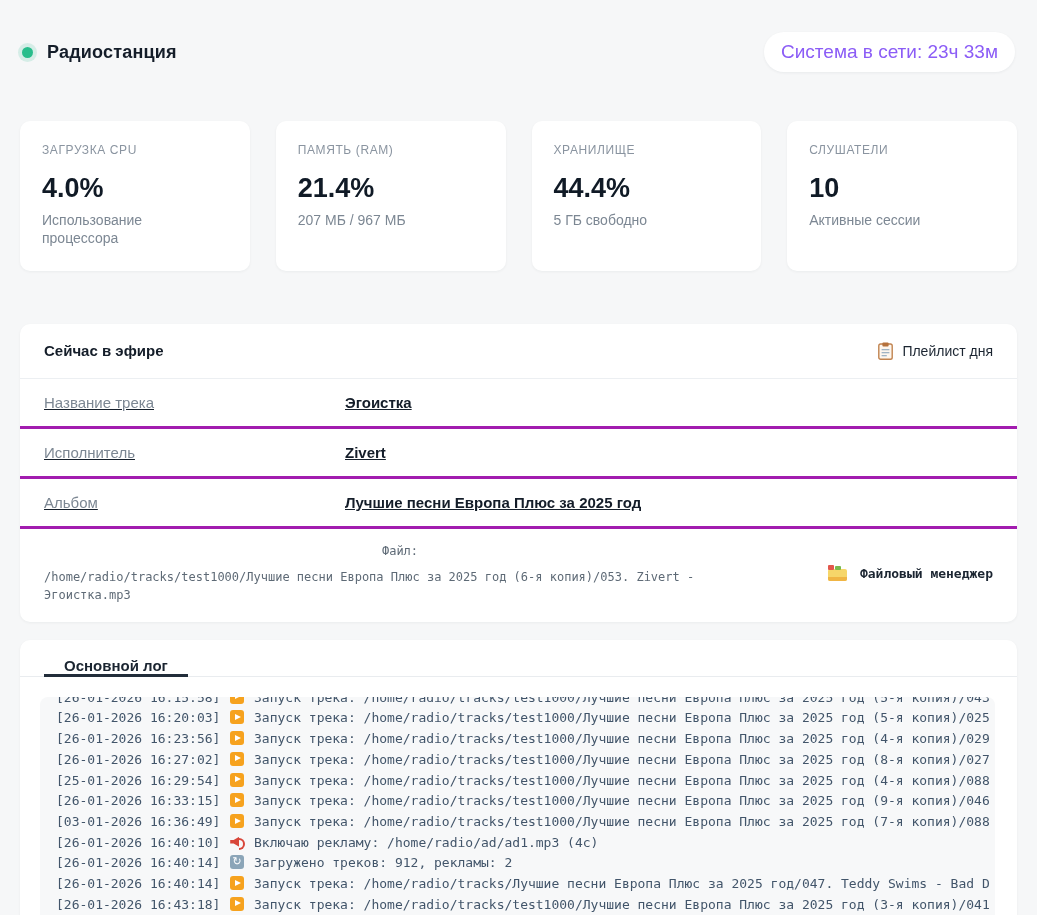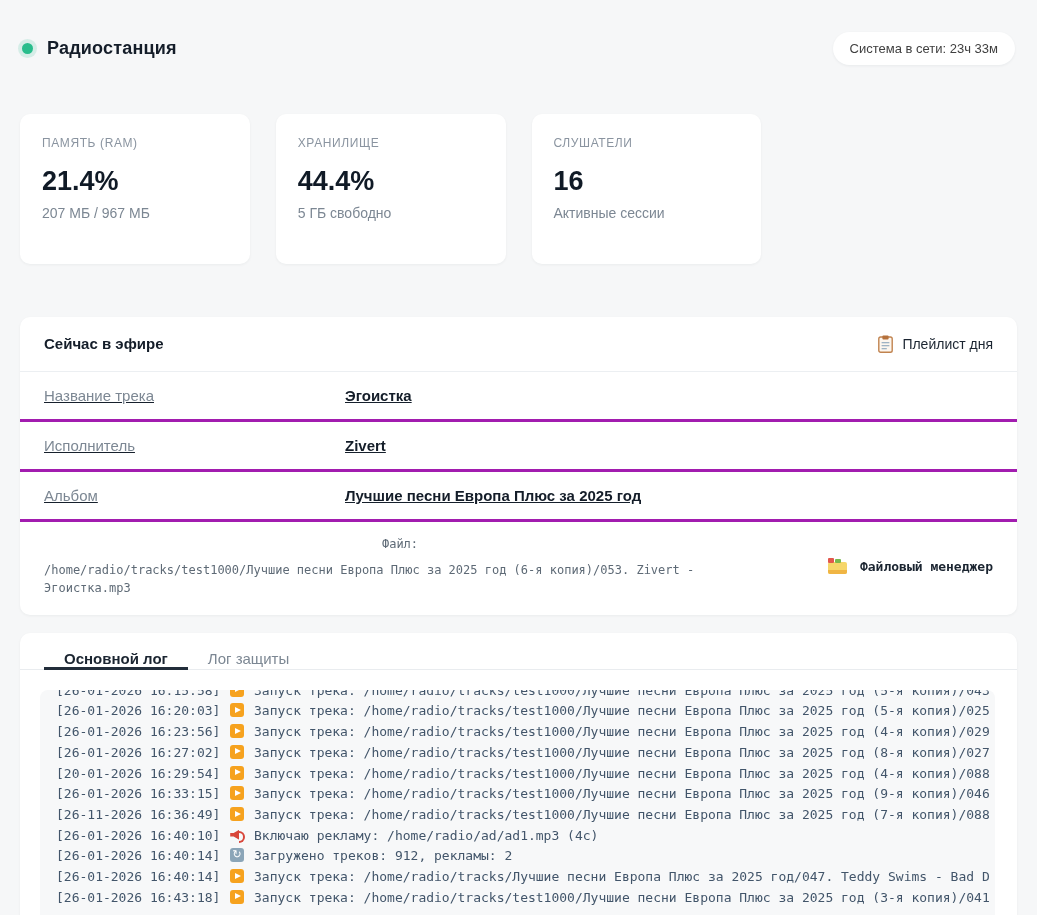--- a/index.html
+++ b/index.html
@@ -14,21 +14,21 @@
   
   .topbar { display: flex; align-items: center; justify-content: space-between; padding: 12px 2px 0 2px; }
   .title-wrap { display: flex; align-items: center; gap: 14px; }
   .status-dot {
     width: 11px; height: 11px; border-radius: 50%;
     background: #29bd8c; box-shadow: 0 0 0 4px rgba(41,189,140,.16);
   }
   .page-title { font-size: 18px; font-weight: bold; letter-spacing: .2px; color: #141d29; }
   .uptime-pill {
     background: #fff; border-radius: 999px; padding: 9px 17px;
-    font-size: 13px; color: #404040;
+    font-size: 19px; color: #8b5cf6;
     box-shadow: 0 1px 3px rgba(20,30,45,.06);
   }
 
   
   .stats { display: grid; grid-template-columns: repeat(4, 1fr); gap: 26px; margin-top: 49px; }
   .card {
     background: #fff; border-radius: 10px;
     box-shadow: 0 1px 3px rgba(20,30,45,.05);
   }
   .stat-card { padding: 22px 22px 20px 22px; min-height: 150px; }
@@ -127,36 +127,41 @@
   <div class="topbar">
     <div class="title-wrap">
       <span class="status-dot"></span>
       <span class="page-title">Радиостанция</span>
     </div>
     <div class="uptime-pill">Система в сети: 23ч 33м</div>
   </div>
 
   <div class="stats">
 
+      <div class="card stat-card">
+        <div class="stat-label">ЗАГРУЗКА CPU</div>
+        <div class="stat-value">4.0%</div>
+        <div class="stat-sub">Использование процессора</div>
+      </div>
 
       <div class="card stat-card">
         <div class="stat-label">ПАМЯТЬ (RAM)</div>
         <div class="stat-value">21.4%</div>
         <div class="stat-sub">207 МБ / 967 МБ</div>
       </div>
 
       <div class="card stat-card">
         <div class="stat-label">ХРАНИЛИЩЕ</div>
         <div class="stat-value">44.4%</div>
         <div class="stat-sub">5 ГБ свободно</div>
       </div>
 
       <div class="card stat-card">
         <div class="stat-label">СЛУШАТЕЛИ</div>
-        <div class="stat-value">16</div>
+        <div class="stat-value">10</div>
         <div class="stat-sub">Активные сессии</div>
       </div>
     </div>
 
   <div class="card now-card">
     <div class="now-head">
       <div class="now-title">Сейчас в эфире</div>
       <div class="playlist-link">
         <svg class="clipboard-icon" viewBox="0 0 15 18">
           <rect x="0.8" y="2" width="13.4" height="15.2" rx="1.8" fill="#fdf6ee" stroke="#c1834f" stroke-width="1.4"></rect>
@@ -204,40 +209,37 @@
     </div>
   </div>
 
   <div class="card log-card">
     <div class="tabs">
 
         <div class="tab active">
           <span>Основной лог</span>
         </div>
 
-        <div class="tab">
-          <span>Лог защиты</span>
-        </div>
       </div>
     <div class="log-box">
       <div class="log-scroll">
 
           <div class="log-line"><span class="log-time">[26-01-2026 16:15:58]</span> <span class="log-icon icon-play"></span> <span class="log-text">Запуск трека: /home/radio/tracks/test1000/Лучшие песни Европа Плюс за 2025 год (5-я копия)/043</span></div>
 
           <div class="log-line"><span class="log-time">[26-01-2026 16:20:03]</span> <span class="log-icon icon-play"></span> <span class="log-text">Запуск трека: /home/radio/tracks/test1000/Лучшие песни Европа Плюс за 2025 год (5-я копия)/025</span></div>
 
           <div class="log-line"><span class="log-time">[26-01-2026 16:23:56]</span> <span class="log-icon icon-play"></span> <span class="log-text">Запуск трека: /home/radio/tracks/test1000/Лучшие песни Европа Плюс за 2025 год (4-я копия)/029</span></div>
 
           <div class="log-line"><span class="log-time">[26-01-2026 16:27:02]</span> <span class="log-icon icon-play"></span> <span class="log-text">Запуск трека: /home/radio/tracks/test1000/Лучшие песни Европа Плюс за 2025 год (8-я копия)/027</span></div>
 
-          <div class="log-line"><span class="log-time">[20-01-2026 16:29:54]</span> <span class="log-icon icon-play"></span> <span class="log-text">Запуск трека: /home/radio/tracks/test1000/Лучшие песни Европа Плюс за 2025 год (4-я копия)/088</span></div>
+          <div class="log-line"><span class="log-time">[25-01-2026 16:29:54]</span> <span class="log-icon icon-play"></span> <span class="log-text">Запуск трека: /home/radio/tracks/test1000/Лучшие песни Европа Плюс за 2025 год (4-я копия)/088</span></div>
 
           <div class="log-line"><span class="log-time">[26-01-2026 16:33:15]</span> <span class="log-icon icon-play"></span> <span class="log-text">Запуск трека: /home/radio/tracks/test1000/Лучшие песни Европа Плюс за 2025 год (9-я копия)/046</span></div>
 
-          <div class="log-line"><span class="log-time">[26-11-2026 16:36:49]</span> <span class="log-icon icon-play"></span> <span class="log-text">Запуск трека: /home/radio/tracks/test1000/Лучшие песни Европа Плюс за 2025 год (7-я копия)/088</span></div>
+          <div class="log-line"><span class="log-time">[03-01-2026 16:36:49]</span> <span class="log-icon icon-play"></span> <span class="log-text">Запуск трека: /home/radio/tracks/test1000/Лучшие песни Европа Плюс за 2025 год (7-я копия)/088</span></div>
 
           <div class="log-line"><span class="log-time">[26-01-2026 16:40:10]</span> <span class="log-icon icon-ad"></span> <span class="log-text">Включаю рекламу: /home/radio/ad/ad1.mp3 (4с)</span></div>
 
           <div class="log-line"><span class="log-time">[26-01-2026 16:40:14]</span> <span class="log-icon icon-reload"></span> <span class="log-text">Загружено треков: 912, рекламы: 2</span></div>
 
 
           <div class="log-line"><span class="log-time">[26-01-2026 16:40:14]</span> <span class="log-icon icon-play"></span> <span class="log-text">Запуск трека: /home/radio/tracks/Лучшие песни Европа Плюс за 2025 год/047. Teddy Swims - Bad D</span></div>
 
           <div class="log-line"><span class="log-time">[26-01-2026 16:43:18]</span> <span class="log-icon icon-play"></span> <span class="log-text">Запуск трека: /home/radio/tracks/test1000/Лучшие песни Европа Плюс за 2025 год (3-я копия)/041</span></div>
         </div>

